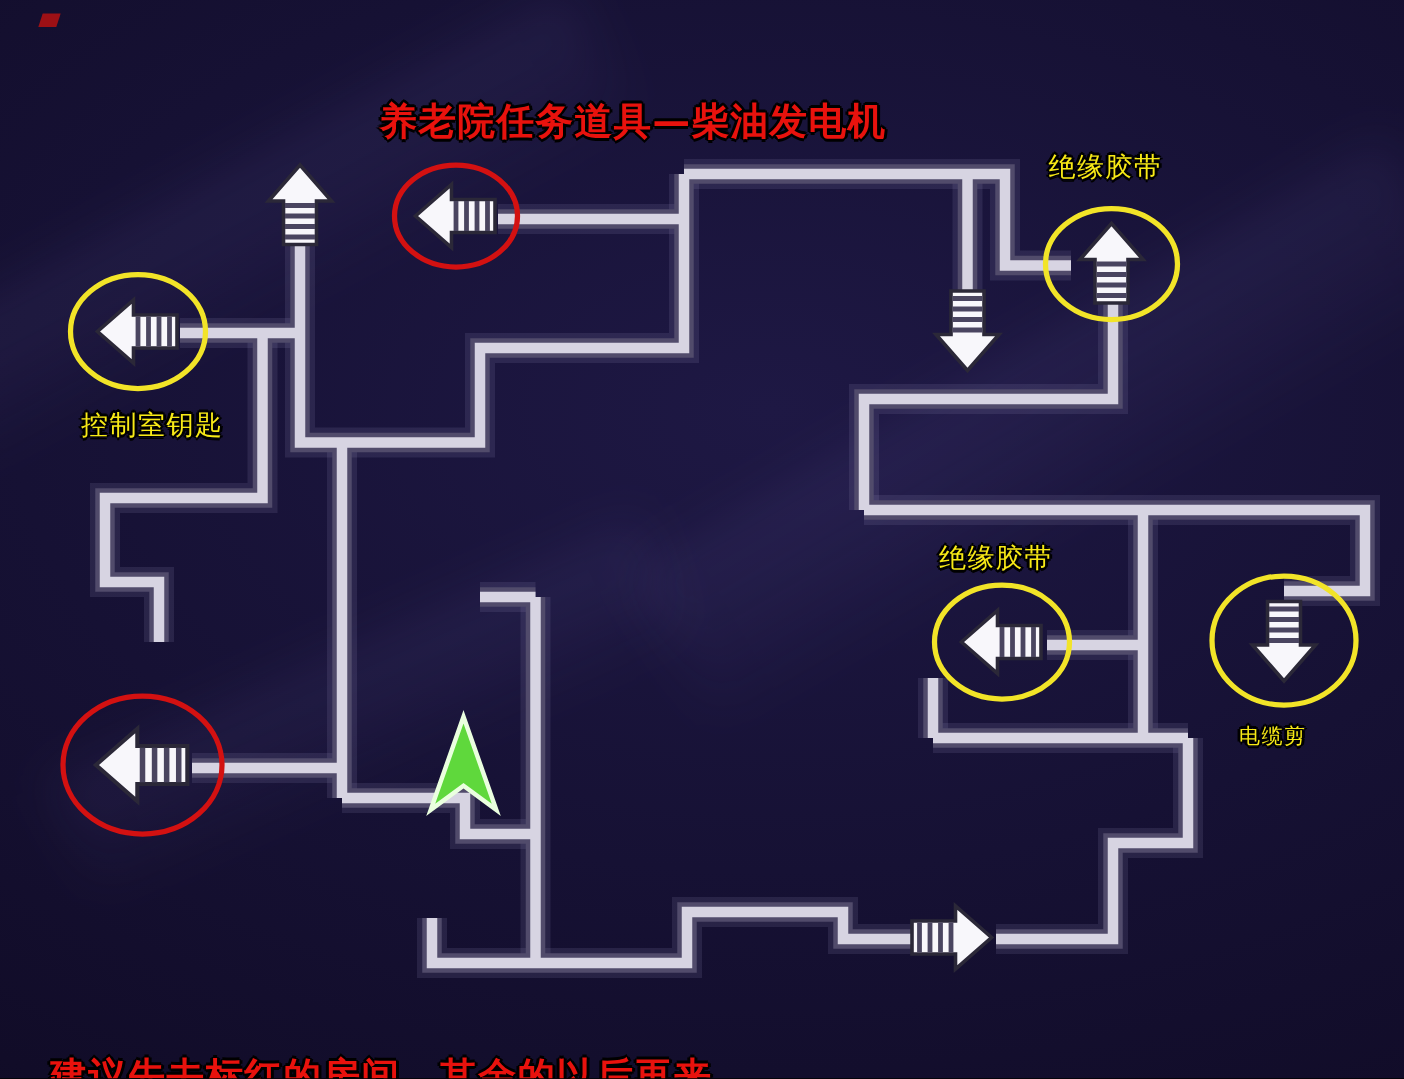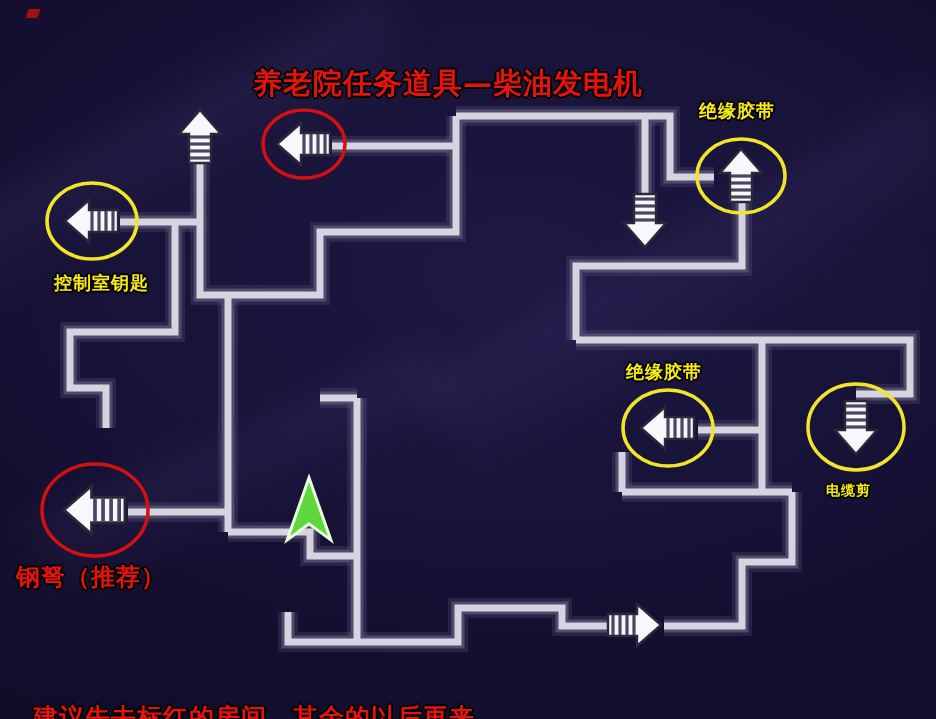--- a/index.html
+++ b/index.html
@@ -13,26 +13,26 @@
     position:absolute;pointer-events:none;
     background:linear-gradient(rgba(132,120,205,0.10),rgba(132,120,205,0.02));
     filter:blur(16px);
   }
   .s1{left:-90px;top:110px;width:520px;height:90px;transform:rotate(-28deg);}
   .s2{left:410px;top:230px;width:580px;height:110px;transform:rotate(-30deg);}
   .s3{left:30px;top:430px;width:430px;height:80px;transform:rotate(-24deg);}
   #maze-svg{position:absolute;left:0;top:0;filter:blur(0.5px);}
   #labels{position:absolute;left:0;top:0;width:100%;height:100%;pointer-events:none;}
   .map-label{
-    position:absolute;font-weight:bold;white-space:nowrap;letter-spacing:1px;
+    position:absolute;font-weight:normal;white-space:nowrap;letter-spacing:1px;
     text-shadow:2px 0 0 #000,-2px 0 0 #000,0 2px 0 #000,0 -2px 0 #000,
                 1px 1px 0 #000,-1px -1px 0 #000,1px -1px 0 #000,-1px 1px 0 #000;
   }
   .page-title{
-    position:absolute;left:253px;top:64px;font-size:29px;font-weight:bold;white-space:nowrap;
+    position:absolute;left:253px;top:64px;font-size:25px;font-weight:bold;white-space:nowrap;
     letter-spacing:1px;
     text-shadow:2px 0 0 #000,-2px 0 0 #000,0 2px 0 #000,0 -2px 0 #000,
                 1px 1px 0 #000,-1px -1px 0 #000,1px -1px 0 #000,-1px 1px 0 #000;
   }
   .footer-note{
     position:absolute;left:33px;top:677px;font-size:25px;font-weight:bold;white-space:nowrap;
     letter-spacing:1px;
     text-shadow:2px 0 0 #000,-2px 0 0 #000,0 2px 0 #000,0 -2px 0 #000,
                 1px 1px 0 #000,-1px -1px 0 #000,1px -1px 0 #000,-1px 1px 0 #000;
   }
@@ -189,19 +189,18 @@
         <ellipse cx="856" cy="427" rx="48" ry="43" fill="none" stroke="#f2e428" stroke-width="3.5"></ellipse>
         <ellipse cx="95" cy="510" rx="53" ry="46" fill="none" stroke="#d31111" stroke-width="3.5"></ellipse>
       </g>
     </svg>
 
   <div id="labels">
       <div class="map-label" style="left: 699px; top: 99px; font-size: 18px; color: rgb(248, 234, 22);">绝缘胶带</div>
       <div class="map-label" style="left: 54px; top: 271px; font-size: 18px; color: rgb(248, 234, 22);">控制室钥匙</div>
       <div class="map-label" style="left: 626px; top: 360px; font-size: 18px; color: rgb(248, 234, 22);">绝缘胶带</div>
       <div class="map-label" style="left: 826px; top: 482px; font-size: 14px; color: rgb(248, 234, 22);">电缆剪</div>
-      <div class="map-label" style="left: 16px; top: 561px; font-size: 24px; color: rgb(232, 18, 13);">钢弩（推荐）</div>
     </div>
 
   <div class="page-title" style="color: rgb(232, 18, 13);">养老院任务道具—柴油发电机</div>
   <div class="footer-note" style="color: rgb(232, 18, 13); margin-top: 24px;">建议先去标红的房间，其余的以后再来。</div>
   <div class="corner-speck"></div>
 </div>
 
 </body></html>

